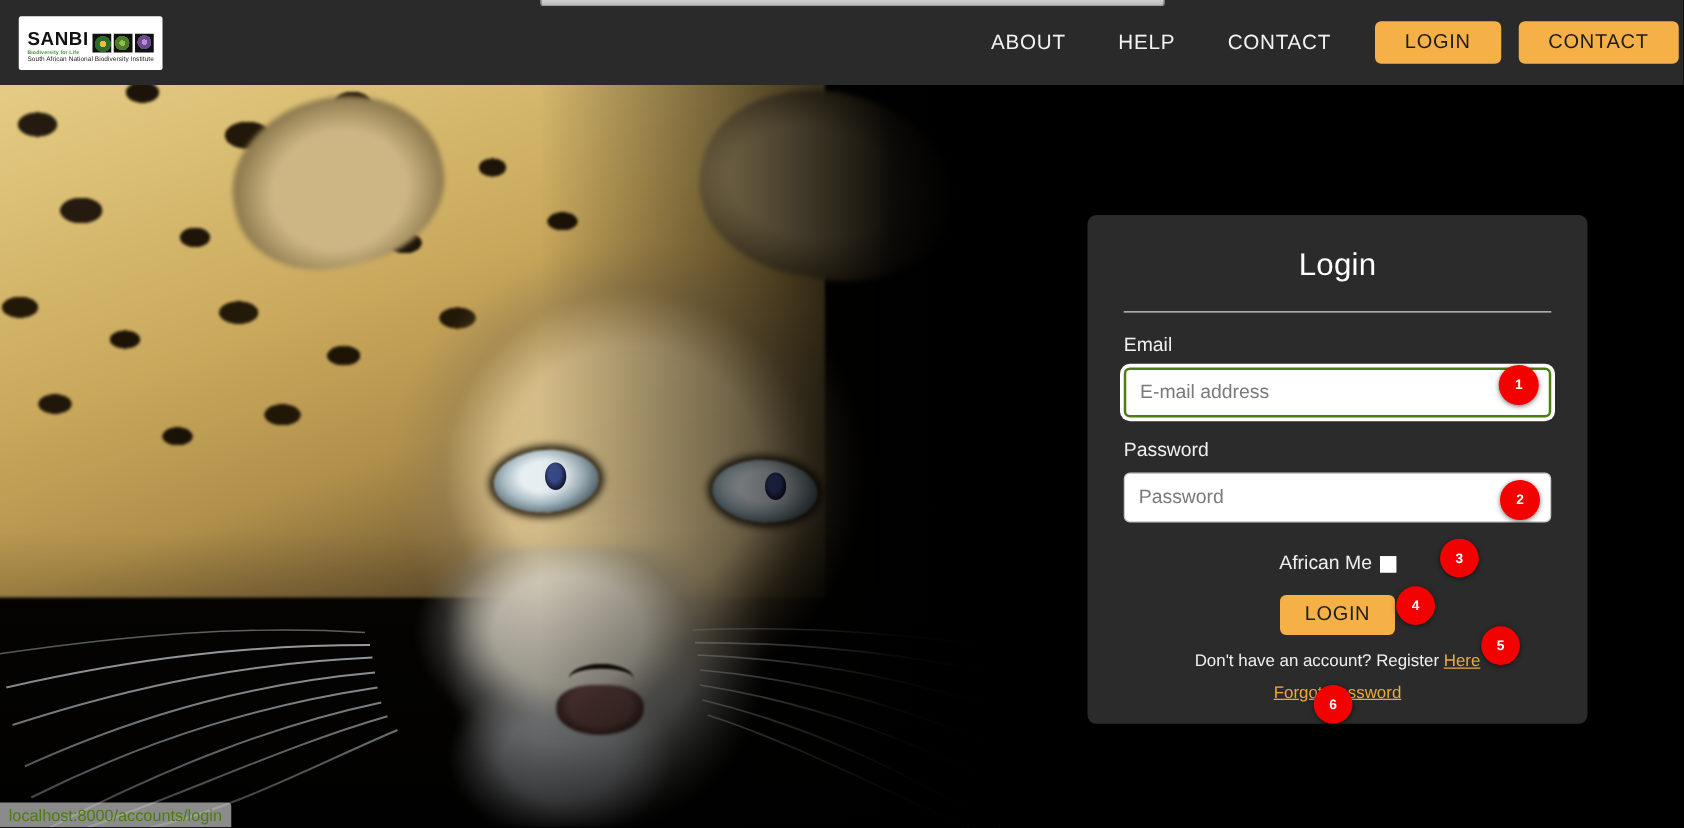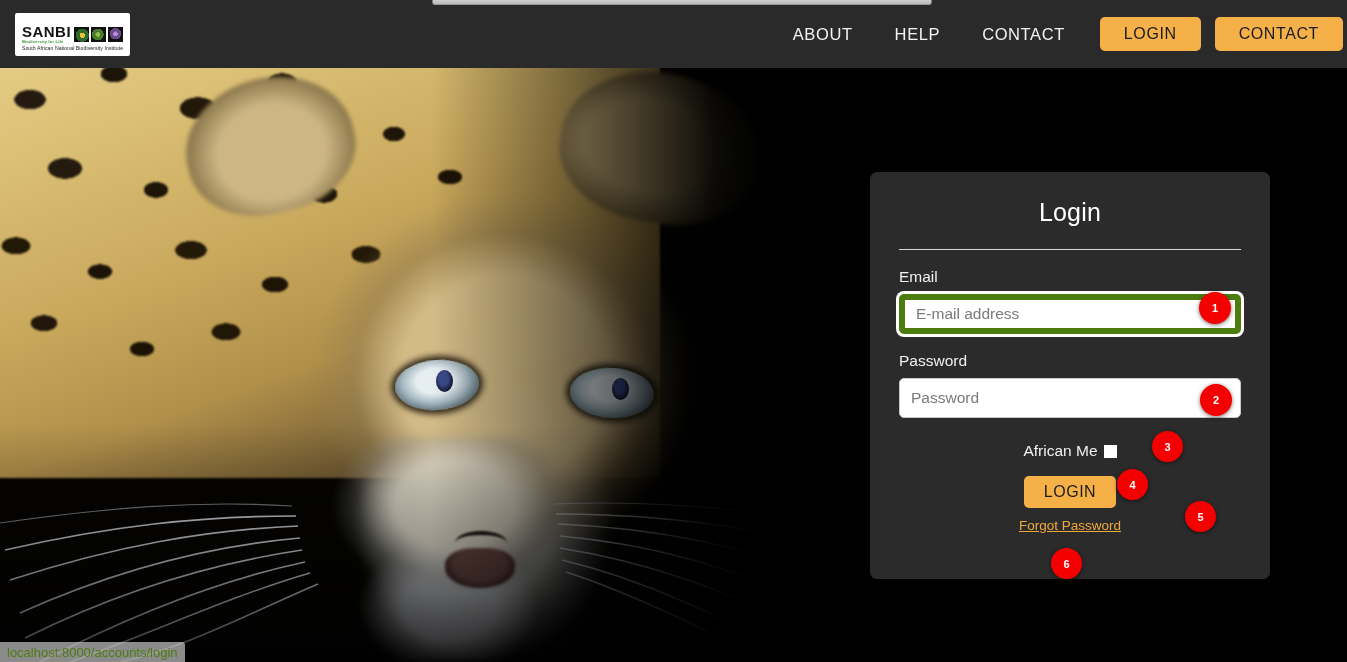--- a/index.html
+++ b/index.html
@@ -169,21 +169,21 @@
     color:#f0f0f0; font-size:15.5px;
     margin-top:18px; margin-bottom:8px;
   }
   .input {
     width:342px; height:40px; border-radius:5px; background:#fff;
     border:1px solid #c9c9c9; padding:0 11px;
     font-size:15.5px; color:#111; font-family:"Liberation Sans", sans-serif;
     display:flex; align-items:center;
   }
   .input.focused {
-    border:6px solid #4d7c0f;
+    border:2px solid #4d7c0f;
     box-shadow:0 0 0 3px #ffffff;
   }
   .input .ph { color:#7a7a7a; font-size:15.5px; }
 
   .remember-row {
     display:flex; align-items:center; justify-content:center;
     margin-top:24px; color:#f0f0f0; font-size:15.5px; gap:6px;
   }
   .checkbox {
     width:13px; height:13px; background:#ffffff; border:1px solid #fff;
@@ -306,20 +306,24 @@
       <span class="ph">Password</span>
     </div>
 
     <div class="remember-row">
       <span>African Me</span>
       <span class="checkbox"></span>
     </div>
 
     <button class="login-btn">LOGIN</button>
 
+    <div class="register-line">
+      <span>Don't have an account? Register</span>
+      <a class="link">Here</a>
+    </div>
 
     <div class="forgot-line">
       <a class="link">Forgot Password</a>
     </div>
   </div>
 
   <div id="badges">
       <div class="badge" style="left: 1199px; top: 292px; width: 32px; height: 32px; background: rgb(245, 0, 0);">1</div>
       <div class="badge" style="left: 1200px; top: 384px; width: 32px; height: 32px; background: rgb(245, 0, 0);">2</div>
       <div class="badge" style="left: 1152px; top: 431px; width: 31px; height: 31px; background: rgb(245, 0, 0);">3</div>

